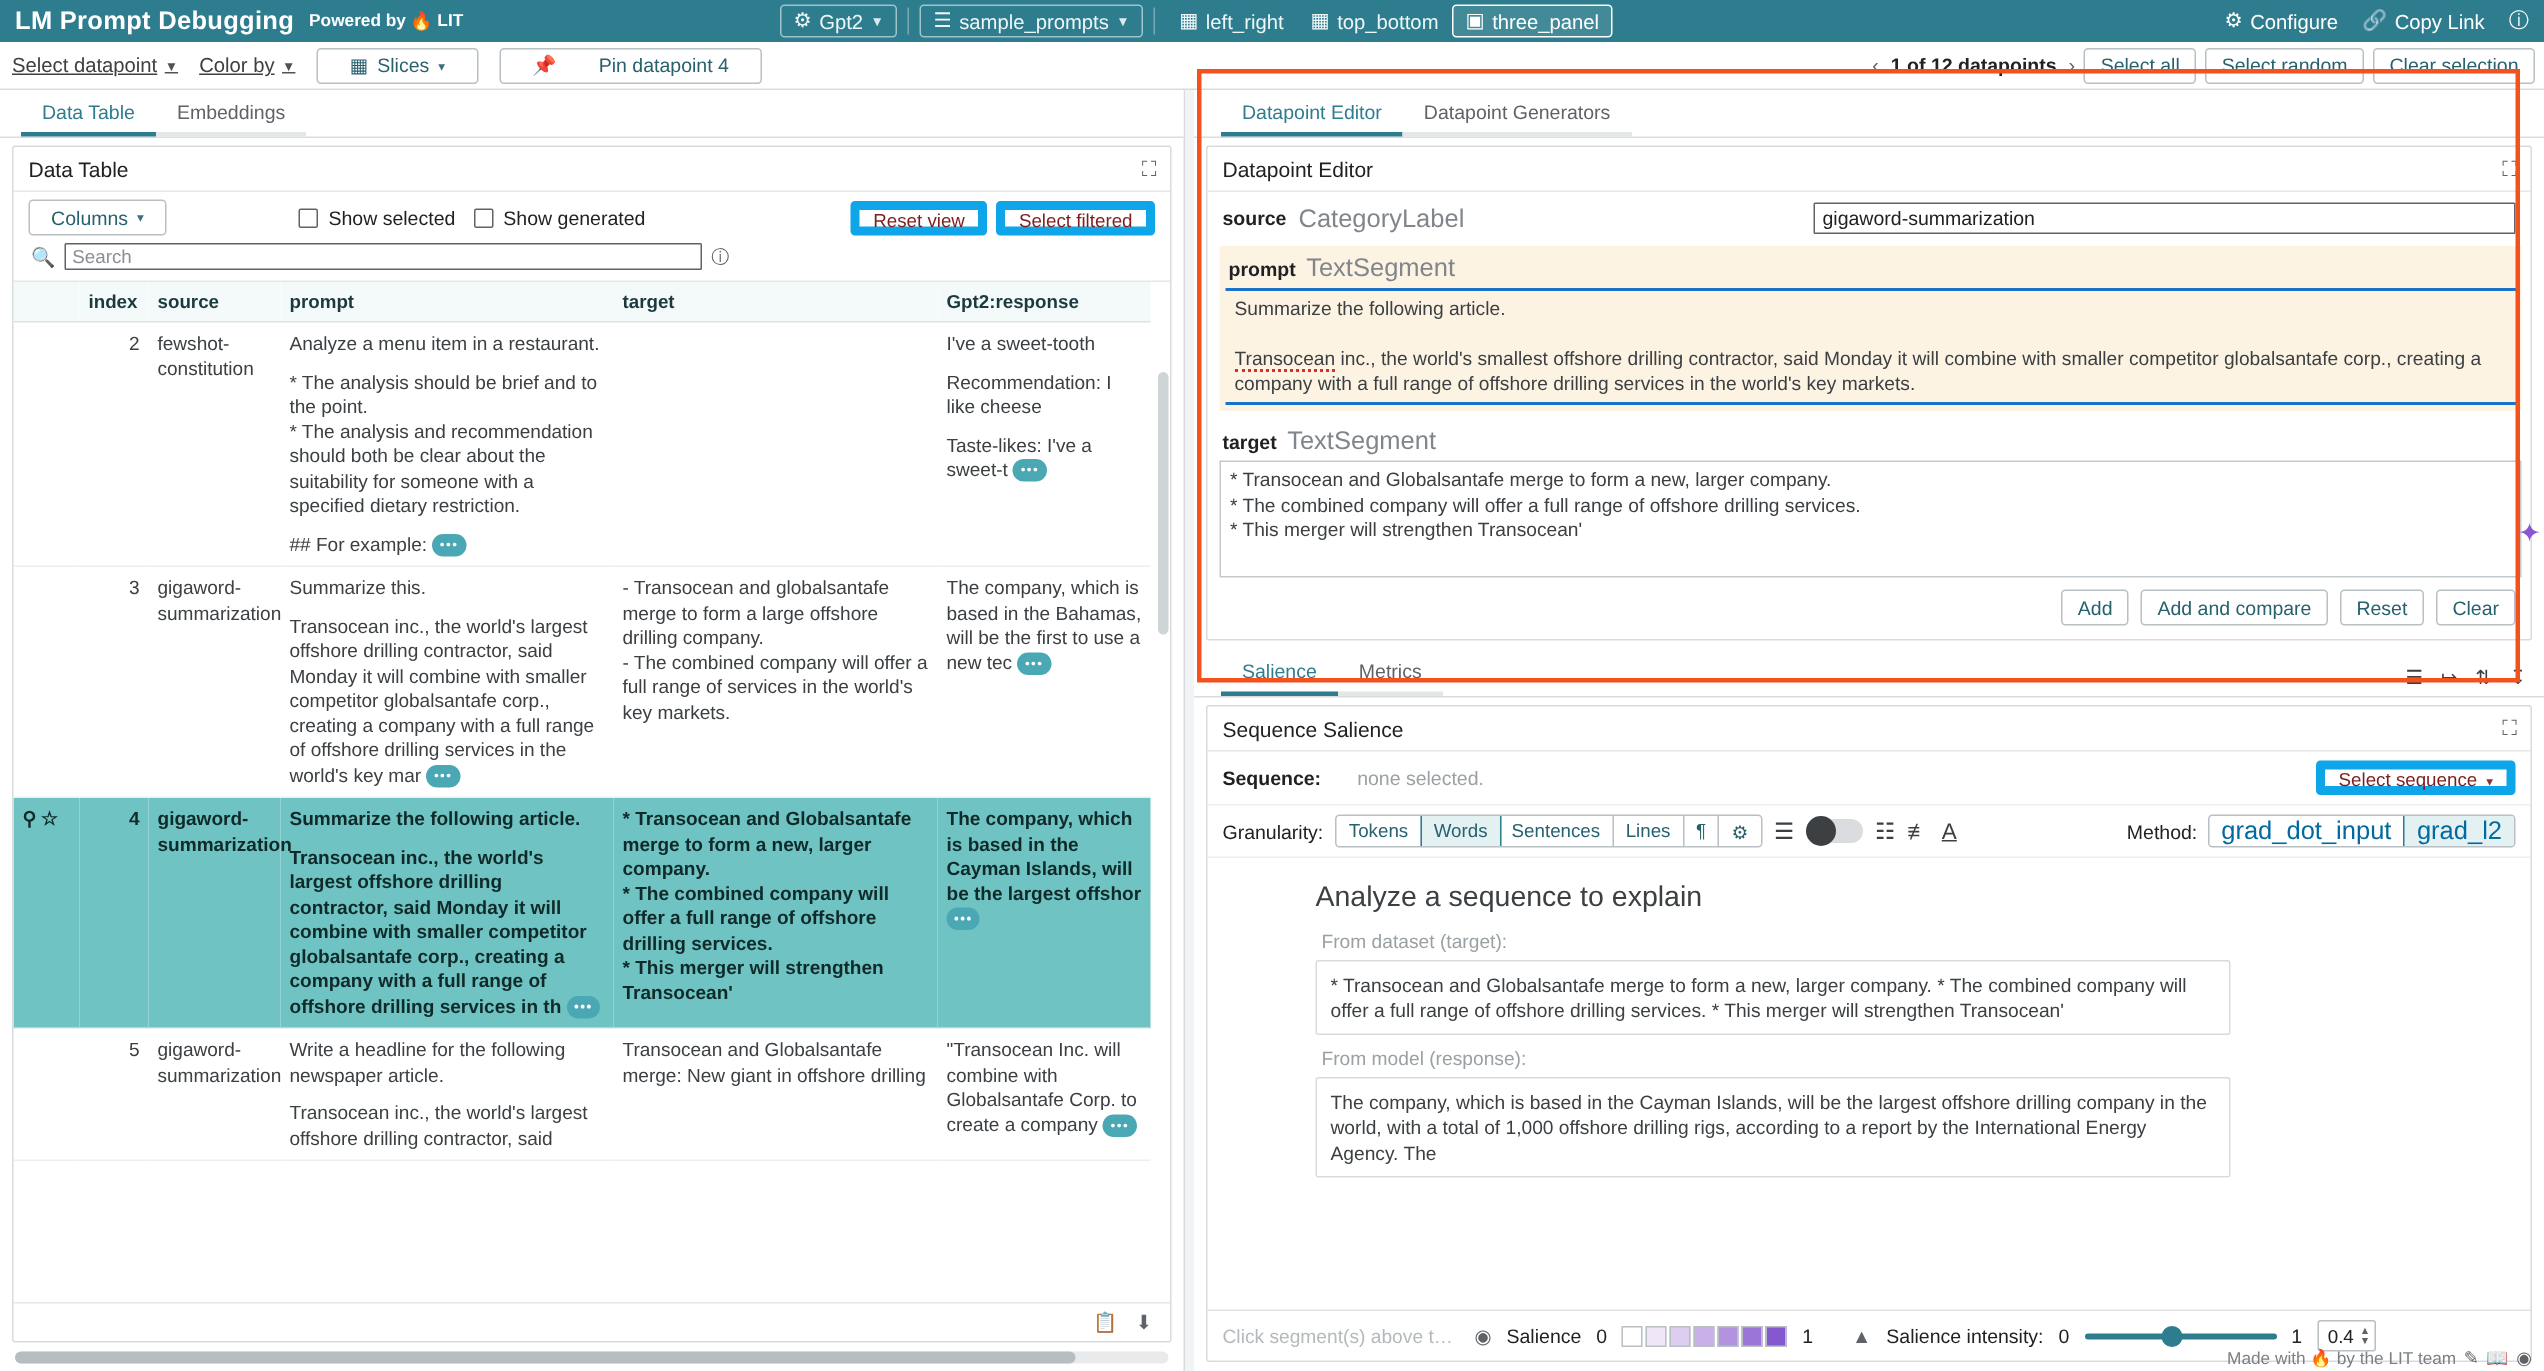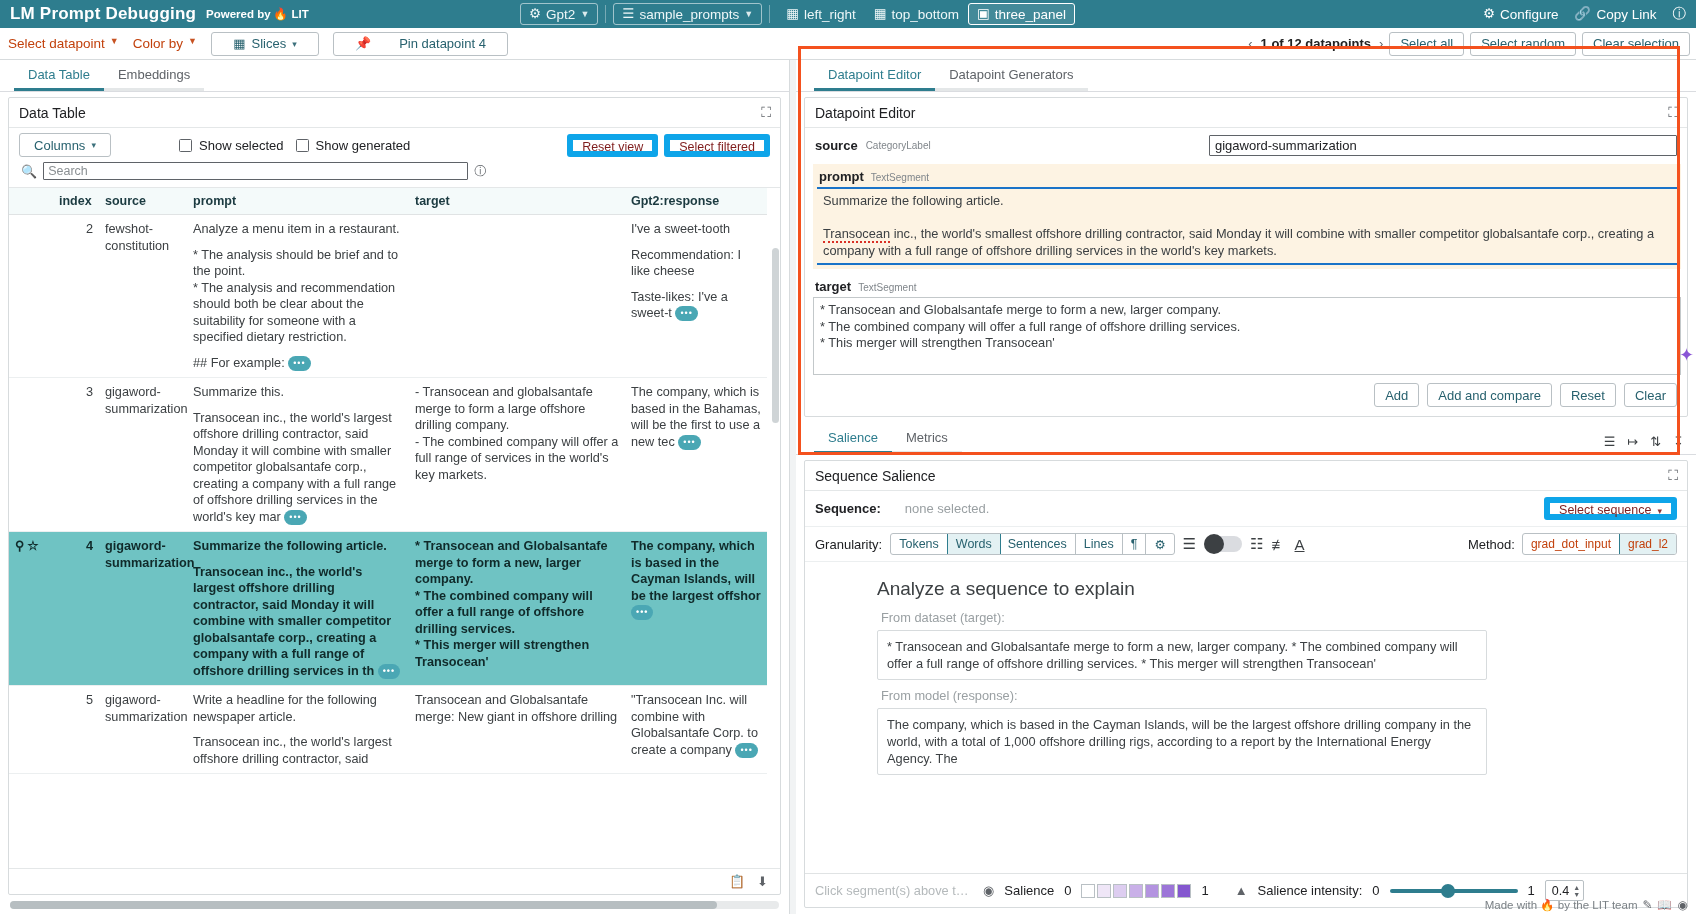--- a/index.html
+++ b/index.html
@@ -38,21 +38,21 @@
   .topbar-right { position: absolute; right: 10px; display: flex; align-items: center; gap: 16px; }
   .tb-link { display: flex; align-items: center; gap: 5px; font-size: 13.5px; color: #fff; cursor: pointer; }
   .ico { display: inline-block; line-height: 1; }
 
   
   .toolbar {
     height: 32px; background: #fff; border-bottom: 1px solid #d7dbdd;
     display: flex; align-items: center; padding: 0 8px; gap: 14px; flex: none;
     position: relative;
   }
-  .tool-drop { display: flex; align-items: flex-start; gap: 5px; font-size: 13.5px; color: #c2410c; cursor: pointer; }
+  .tool-drop { display: flex; align-items: center; gap: 5px; font-size: 13.5px; color: #404040; cursor: pointer; text-decoration: underline; }
   .btn-outline {
     display: flex; align-items: center; justify-content: center; gap: 6px;
     border: 1px solid #b9c0c4; border-radius: 3px; background: #fff;
     height: 24px; padding: 0 10px; font-size: 13px; color: #27616e; cursor: pointer;
     font-family: "Liberation Sans", sans-serif;
   }
   .btn-outline.wide { width: 175px; }
   .toolbar-right { position: absolute; right: 6px; display: flex; align-items: center; gap: 6px; }
   .pager { display: flex; align-items: center; gap: 8px; font-size: 13px; color: #222; font-weight: 600; }
   .pager .arw { color: #5f6368; font-weight: 400; cursor: pointer; }
@@ -116,21 +116,21 @@
   
   .dt-footer { height: 26px; display: flex; align-items: center; justify-content: flex-end; gap: 12px; padding: 0 12px; border-top: 1px solid #e4e7e8; flex: none; color: #5f6368; font-size: 13px;}
   .scroll-h { height: 8px; margin: 0 10px 5px 10px; background: #e8eaeb; border-radius: 4px; position: relative; flex: none;}
   .scroll-h i { position: absolute; left: 0; top: 0; height: 8px; width: 92%; background: #b7bec1; border-radius: 4px; display:block;}
 
   
   .dpe-highlight { position: absolute; border: 3px solid #f4511e; pointer-events: none; z-index: 40; }
 
   .kv-row { display: flex; align-items: center; padding: 7px 10px 6px 10px; gap: 8px; }
   .fieldname { font-size: 13px; font-weight: 700; color: #202124; }
-  .fieldtype { font-size: 10px; color: #80868b; }
+  .fieldtype { font-size: 17px; color: #80868b; }
   .kv-input {
     margin-left: auto; width: 468px; height: 21px; border: 1px solid #5f6368; border-radius: 1px;
     font-size: 13px; padding: 0 5px; font-family: "Liberation Sans", sans-serif; color: #202124; background:#fff;
   }
   .seg-block { margin: 2px 6px 0 8px; }
   .seg-block.edited { background: #fdf3e3; padding: 3px 2px 4px 4px; }
   .seg-label { display: flex; align-items: baseline; gap: 7px; padding: 2px 4px 3px 2px; }
   .seg-area {
     width: 100%; min-height: 62px; border: 1px solid #c3c8ca; background: #fff;
     font-size: 12.8px; line-height: 16.5px; color: #3c4043; padding: 4px 6px;
@@ -147,21 +147,21 @@
   .gran-row { display: flex; align-items: center; gap: 8px; padding: 6px 10px; border-top: 1px solid #eceff0; border-bottom: 1px solid #eceff0; font-size: 13px; position: relative;}
   .segbtns { display: flex; border: 1px solid #b9c0c4; border-radius: 3px; overflow: hidden; height: 22px; }
   .segbtns > span { padding: 0 8px; display: flex; align-items: center; font-size: 12.5px; color: #27616e; border-right: 1px solid #b9c0c4; cursor: pointer; }
   .segbtns > span:last-child { border-right: none; }
   .segbtns > span.on { background: #e3f1f3; border: 1.5px solid #2e7d8e; margin: -1px; }
   .icobtn { color: #3c4043; font-size: 15px; cursor: pointer; display: flex; align-items: center;}
   .toggle { width: 38px; height: 16px; background: #dadce0; border-radius: 10px; position: relative; cursor: pointer;}
   .toggle i { position: absolute; left: 0; top: -2px; width: 20px; height: 20px; background: #3c4043; border-radius: 50%; display: block;}
   .method-wrap { margin-left: auto; display: flex; align-items: center; gap: 7px; }
   .meth-btns { display: flex; border: 1px solid #b9c0c4; border-radius: 3px; overflow: hidden; height: 22px; }
-  .meth-btns > span { padding: 0 8px; display: flex; align-items: center; font-size: 12px; color: #c2410c; border-right: 1px solid #b9c0c4; cursor: pointer;}
+  .meth-btns > span { padding: 0 8px; display: flex; align-items: center; font-size: 17px; color: #0369a1; border-right: 1px solid #b9c0c4; cursor: pointer;}
   .meth-btns > span:last-child { border-right: none; }
   .meth-btns > span.on { background: #e3f1f3; border: 1.5px solid #2e7d8e; margin: -1px;}
 
   .chooser { padding: 16px 0 0 72px; }
   .chooser h2 { font-size: 19px; font-weight: 400; color: #3c4043; margin: 0 0 10px 0; }
   .chooser .lbl { font-size: 12.8px; color: #9aa0a3; margin: 8px 0 5px 4px; }
   .seqbox {
     border: 1px solid #d7dbdd; border-radius: 2px; padding: 7px 9px; width: 610px;
     font-size: 12.8px; line-height: 17px; color: #3c4043; cursor: pointer; background: #fff;
   }
@@ -277,21 +277,21 @@
         <div class="module-head">
           <span class="module-title">Data Table</span>
           <span class="expand-ico">⛶</span>
         </div>
 
         <div class="dt-controls">
           <button class="btn-outline" style="width:92px;">
             <span>Columns</span>
             <span class="caret">▾</span>
           </button>
-          <label class="chk" style="margin-left:48px">
+          <label class="chk" style="margin-left:68px">
             <span class="box"></span>
             <span>Show selected</span>
           </label>
           <label class="chk" style="margin-left:-8px">
             <span class="box"></span>
             <span>Show generated</span>
           </label>
           <div class="dt-controls-right">
             <button class="btn-dis">Reset view</button>
             <button class="btn-dis">Select filtered</button>

